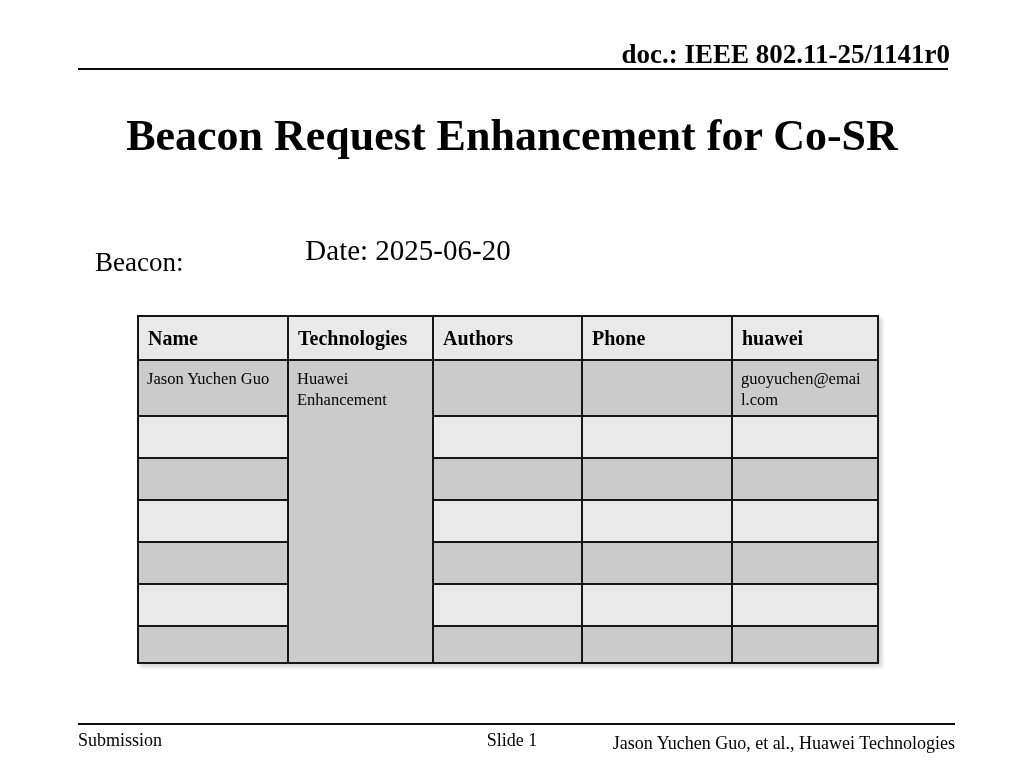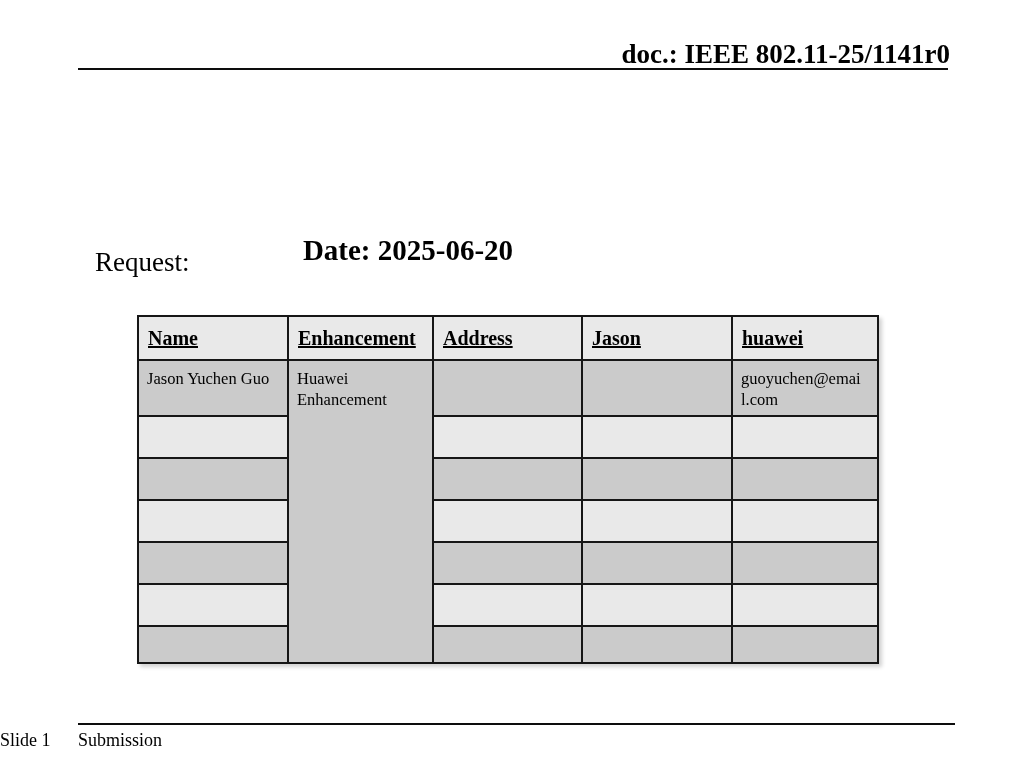--- a/index.html
+++ b/index.html
@@ -51,21 +51,21 @@
     font-size: 27px;
     line-height: 32px;
   }
   .date-line {
     position: absolute;
     left: 0;
     top: 233px;
     width: 816px;
     text-align: center;
     font-size: 29px;
-    font-weight: bold;
+    font-weight: normal;
     line-height: 34px;
   }
 
   
   .authors-table {
     position: absolute;
     left: 137px;
     top: 315px;
     width: 740px;
     border-collapse: collapse;
@@ -77,21 +77,20 @@
     overflow: hidden;
   }
   .authors-table th {
     height: 42px;
     background: #e9e9e9;
     font-size: 20px;
     font-weight: bold;
     text-align: left;
     vertical-align: middle;
     padding: 0 6px 0 9px;
-    text-decoration: underline;
   }
   .authors-table td {
     font-size: 16.5px;
     line-height: 21px;
     vertical-align: top;
     padding: 7px 16px 5px 8px;
     word-break: break-all;
   }
   .authors-table tbody tr { height: 42px; }
   .authors-table tbody tr:nth-child(1) { height: 54px; }
@@ -114,58 +113,60 @@
     left: 78px;
     top: 729px;
     font-size: 18px;
     line-height: 22px;
   }
   .footer-center {
     position: absolute;
     left: 0;
     top: 729px;
     width: 1024px;
+    text-align: center;
     font-size: 18px;
     line-height: 22px;
   }
   .footer-right {
     position: absolute;
     right: 69px;
     top: 732px;
     font-size: 18px;
     line-height: 22px;
     white-space: nowrap;
   }
 </style>
 </head>
 <body>
 
 <div class="slide">
 
   <div class="doc-header">doc.: IEEE 802.11-25/1141r0</div>
   <div class="header-rule"></div>
 
-
-  <div class="authors-label">Request:</div>
+  <h1 class="title">Beacon Request Enhancement for Co-SR</h1>
+
+  <div class="authors-label">Beacon:</div>
   <div class="date-line">Date: 2025-06-20</div>
 
   <table class="authors-table">
     <colgroup>
       <col style="width:150px">
       <col style="width:145px">
       <col style="width:149px">
       <col style="width:150px">
       <col style="width:146px">
     </colgroup>
     <thead>
       <tr>
         <th>Name</th>
-        <th>Enhancement</th>
-        <th>Address</th>
-        <th>Jason</th>
+        <th>Technologies</th>
+        <th>Authors</th>
+        <th>Phone</th>
         <th>huawei</th>
       </tr>
     </thead>
     <tbody>
       <tr>
         <td>Jason Yuchen Guo</td>
         <td class="affil-cell" rowspan="7">Huawei Enhancement</td>
         <td></td>
         <td></td>
         <td>guoyuchen@email.com</td>
@@ -205,14 +206,15 @@
         <td></td>
         <td></td>
         <td></td>
       </tr>
     </tbody>
   </table>
 
   <div class="footer-rule"></div>
   <div class="footer-left">Submission</div>
   <div class="footer-center">Slide 1</div>
+  <div class="footer-right">Jason Yuchen Guo, et al., Huawei Technologies</div>
 
 </div>
 
 </body></html>

